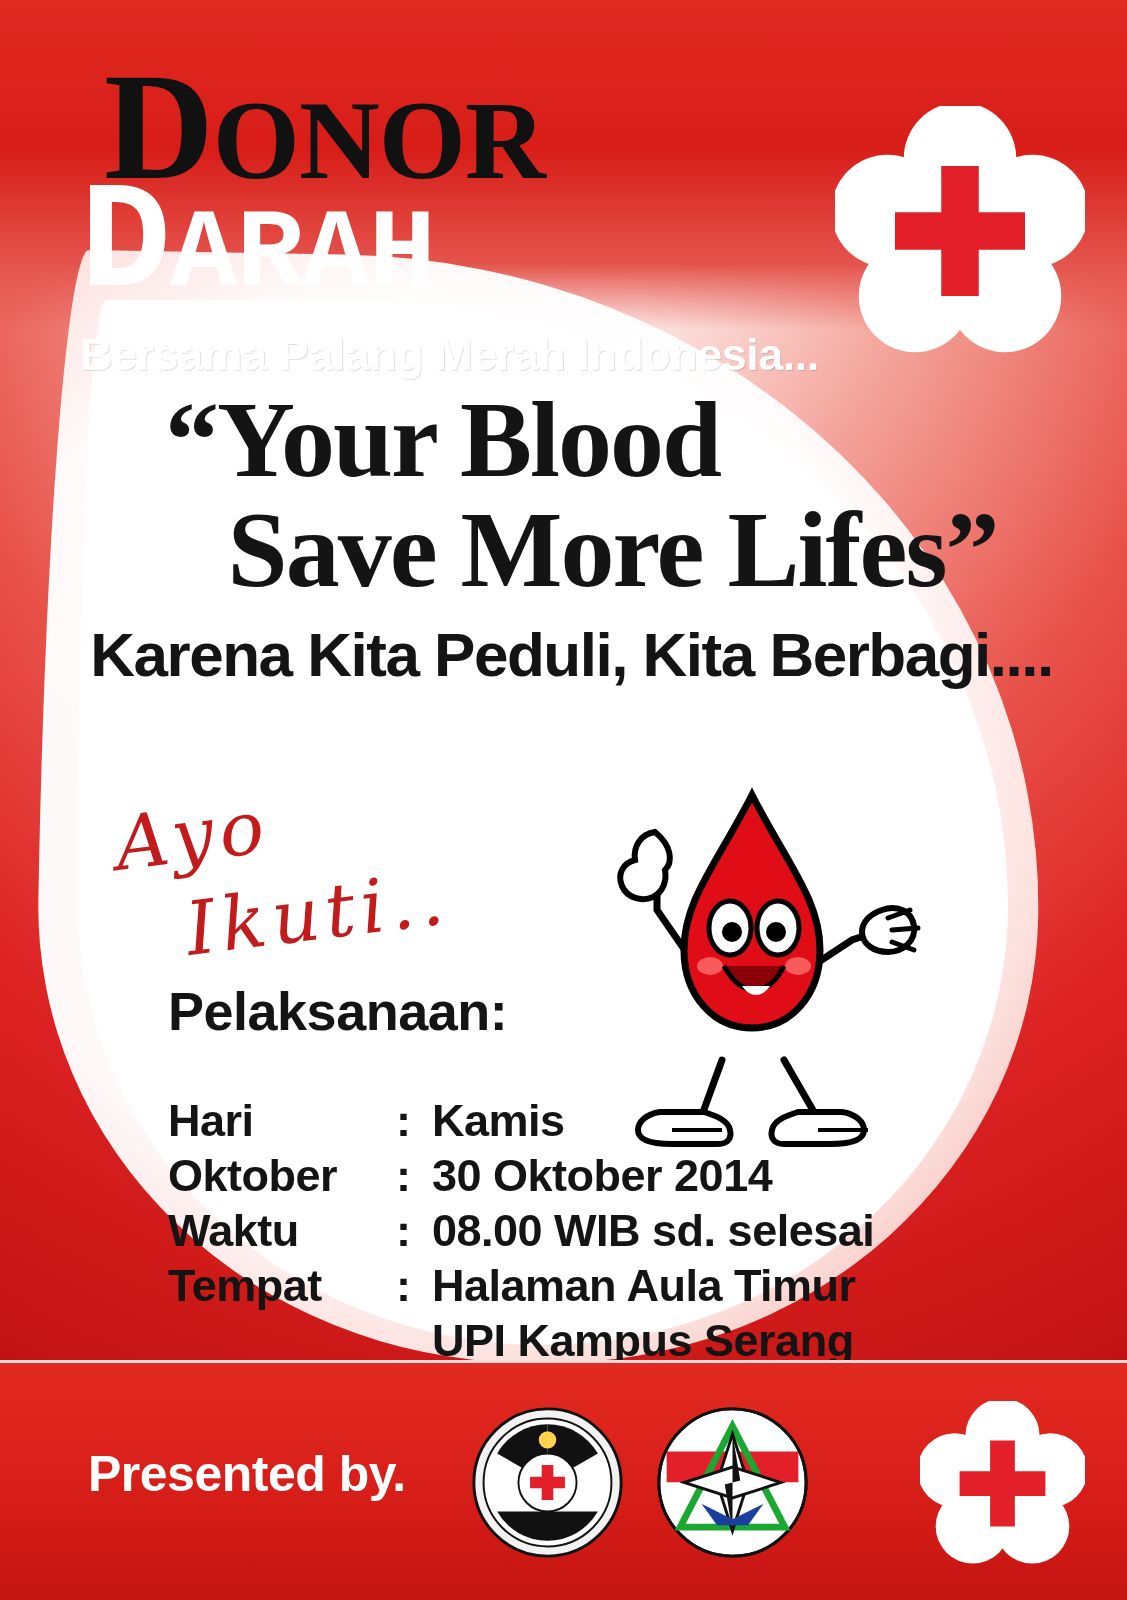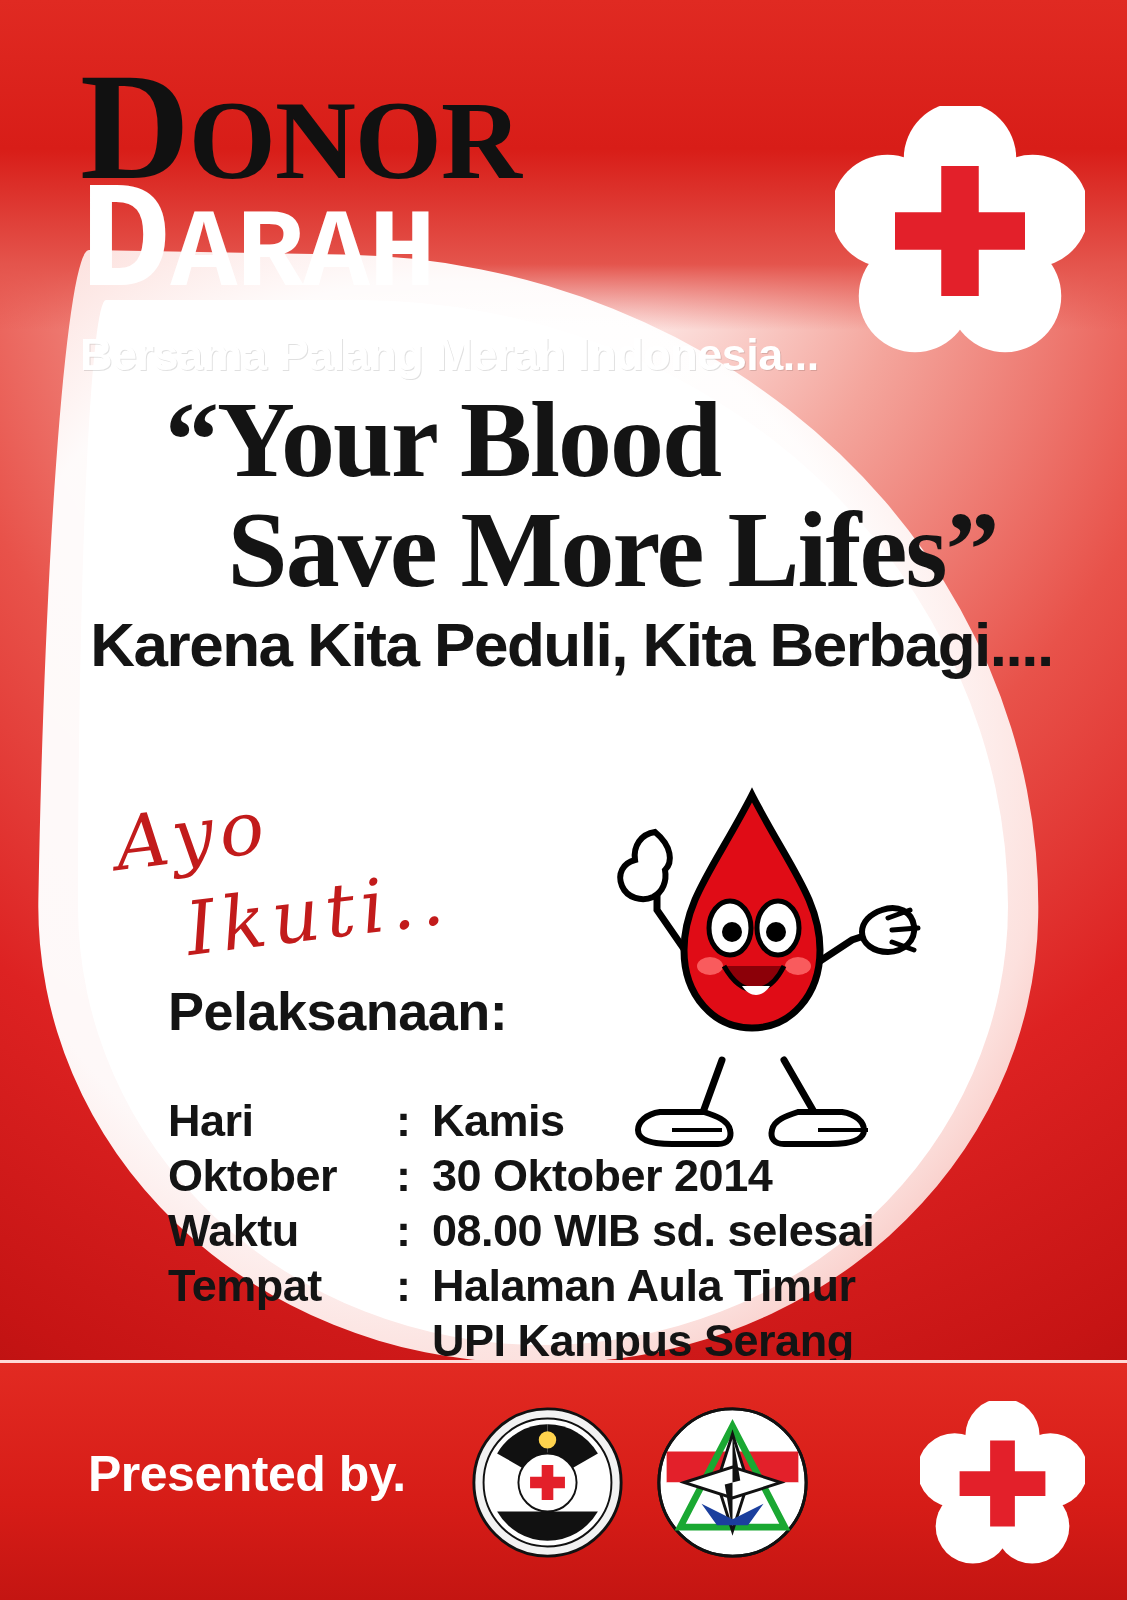--- a/index.html
+++ b/index.html
@@ -59,20 +59,21 @@
     width: 730px;
   }
   .title-line1 {
     font-family: "Liberation Serif", serif;
     font-weight: bold;
     color: #111111;
     font-size: 112px;
     line-height: .92;
     letter-spacing: -1px;
     white-space: nowrap;
+    margin-left: 24px;
   }
   .title-line1 .cap { font-size: 152px; }
   .title-line2 {
     font-family: Liberation Mono, monospace;
     font-weight: bold;
     color: #ffffff;
     font-size: 112px;
     line-height: .86;
     letter-spacing: -1px;
     white-space: nowrap;
@@ -109,21 +110,21 @@
     font-weight: bold;
     color: #141414;
     font-size: 108px;
     line-height: 1.02;
     letter-spacing: -2px;
     padding-left: 18px;
   }
   .slogan-l1 { padding-right: 260px; }
   .slogan-l2 { padding-left: 98px; }
   .slogan-sub {
-    margin-top: 4px;
+    margin-top: 14px;
     font-size: 62px;
     font-weight: bold;
     color: #141414;
     letter-spacing: -1.5px;
     padding-left: 16px;
   }
 
   
   .handwrite {
     position: absolute;

